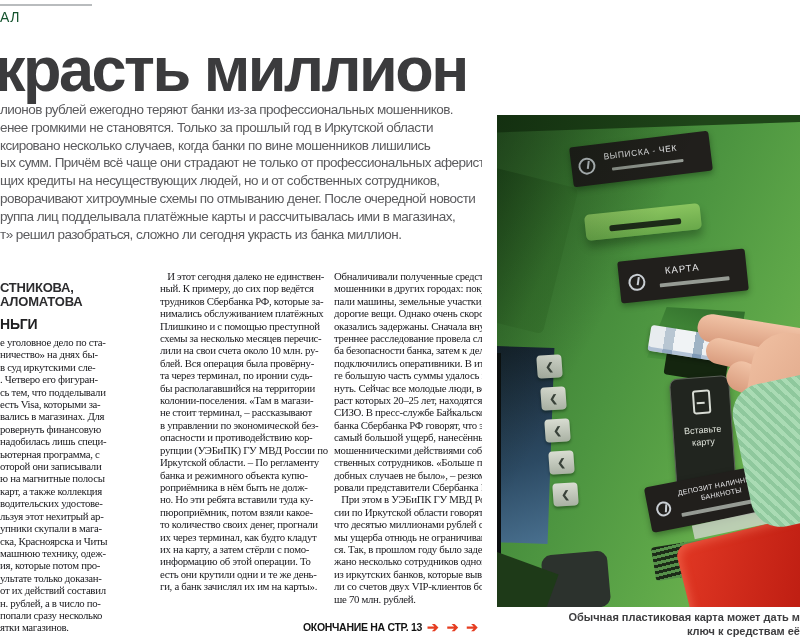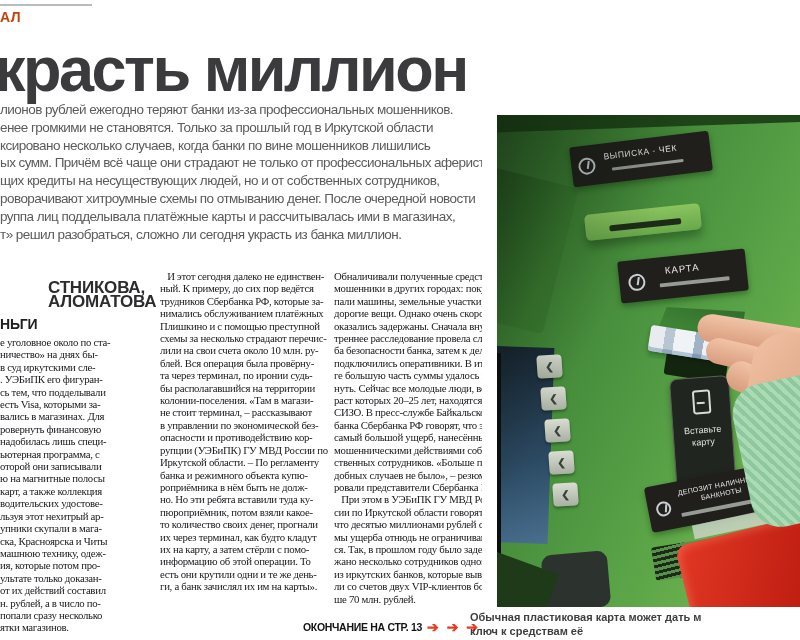--- a/index.html
+++ b/index.html
@@ -1,43 +1,43 @@
 <!DOCTYPE html>
 <html><head>
 <meta charset="utf-8">
 <style>
   html,body{margin:0;padding:0;background:#fff;}
   .page{position:relative;width:800px;height:640px;background:#fff;overflow:hidden;
         font-family:"Liberation Sans",sans-serif;}
   .ln{white-space:pre;}
 
   .top-rule{position:absolute;left:0;top:4px;width:92px;height:2px;background:#b9bcbe;}
-  .section-label{position:absolute;left:0;top:9px;font-weight:700;font-size:14px;color:#c2410c;letter-spacing:.5px;}
+  .section-label{position:absolute;left:0;top:9px;font-weight:400;font-size:14px;color:#14532d;letter-spacing:.5px;}
 
   .headline{position:absolute;left:-6px;top:38px;font-weight:900;font-size:63px;
             letter-spacing:-2.5px;color:#3b3b3d;white-space:nowrap;line-height:1;}
 
   .lede{position:absolute;left:0;top:101px;width:482px;height:162px;overflow:hidden;
         font-size:13.5px;letter-spacing:-0.55px;color:#5b5b5e;line-height:17.8px;}
 
-  .byline{position:absolute;left:0;top:281px;font-weight:700;font-size:17px;
-          color:#2c2c2e;line-height:14px;letter-spacing:-0.2px;padding-left:48px;}
+  .byline{position:absolute;left:0;top:281px;font-weight:700;font-size:13px;
+          color:#2c2c2e;line-height:14px;letter-spacing:-0.2px;}
   .subhead{position:absolute;left:0;top:316px;font-weight:700;font-size:14px;color:#202022;letter-spacing:-0.2px;}
 
   .col{position:absolute;font-family:"Liberation Serif",serif;font-size:10.8px;
        line-height:12.4px;letter-spacing:-0.3px;color:#202024;overflow:hidden;}
   #col1{left:0;top:336px;width:153px;height:300px;}
   #col2{left:160px;top:270px;width:174px;height:362px;}
   #col3{left:334px;top:270px;width:148px;height:338px;}
 
   .footer-cont{position:absolute;left:290px;top:617px;width:190px;text-align:right;white-space:nowrap;}
   .cont-label{font-weight:700;font-size:10.5px;color:#131313;letter-spacing:-0.3px;}
   .arrows{font-weight:700;font-size:14px;color:#e63e22;letter-spacing:2px;margin-left:5px;vertical-align:-1px;}
 
-  .caption{position:absolute;right:0;top:611px;width:330px;
+  .caption{position:absolute;right:0;top:611px;width:330px;text-align:right;
            font-weight:700;font-size:11px;color:#3e3e40;line-height:13.5px;}
 
   
   .photo{position:absolute;left:497px;top:115px;width:303px;height:492px;overflow:hidden;
          background:linear-gradient(115deg,#33672c 0%,#3c7d33 18%,#4c9440 45%,#5fa849 70%,#7cbd54 100%);}
   .photo *{position:absolute;}
   .top-strip{left:-8px;top:-8px;width:330px;height:20px;background:#1f4619;transform:rotate(-2deg);}
   .ledge{left:-30px;top:60px;width:95px;height:150px;border-radius:6px;
          background:linear-gradient(100deg,#234f1e,#3a7a30 80%);transform:rotate(14deg);opacity:.85;}
   .plate{background:#211f1c;border-radius:3px;box-shadow:0 3px 6px rgba(0,20,0,.35);}
@@ -130,24 +130,24 @@
       <div class="ln">т» решил разобраться, сложно ли сегодня украсть из банка миллион.</div>
     </div>
 
   <div class="byline">
       <div class="ln">СТНИКОВА,</div>
       <div class="ln">АЛОМАТОВА</div>
     </div>
   <div class="subhead">НЬГИ</div>
 
   <div class="col" id="col1">
-      <div class="ln">е уголовное около по ста-</div>
+      <div class="ln">е уголовное дело по ста-</div>
       <div class="ln">ничество» на днях бы-</div>
       <div class="ln">в суд иркутскими сле-</div>
-      <div class="ln">. УЭБиПК его фигуран-</div>
+      <div class="ln">. Четверо его фигуран-</div>
       <div class="ln">сь тем, что подделывали</div>
       <div class="ln">есть Visa, которыми за-</div>
       <div class="ln">вались в магазинах. Для</div>
       <div class="ln">ровернуть финансовую</div>
       <div class="ln">надобилась лишь специ-</div>
       <div class="ln">ьютерная программа, с</div>
       <div class="ln">оторой они записывали</div>
       <div class="ln">ю на магнитные полосы</div>
       <div class="ln">карт, а также коллекция</div>
       <div class="ln">водительских удостове-</div>
@@ -161,21 +161,21 @@
       <div class="ln">н. рублей, а в число по-</div>
       <div class="ln">попали сразу несколько</div>
       <div class="ln">ятки магазинов.</div>
     </div>
   <div class="col" id="col2">
       <div class="ln">   И этот сегодня далеко не единствен-</div>
       <div class="ln">ный. К примеру, до сих пор ведётся</div>
       <div class="ln">трудников Сбербанка РФ, которые за-</div>
       <div class="ln">нимались обслуживанием платёжных</div>
       <div class="ln">Плишкино и с помощью преступной</div>
-      <div class="ln">схемы за несколько страдают перечис-</div>
+      <div class="ln">схемы за несколько месяцев перечис-</div>
       <div class="ln">лили на свои счета около 10 млн. ру-</div>
       <div class="ln">блей. Вся операция была провёрну-</div>
       <div class="ln">та через терминал, по иронии судь-</div>
       <div class="ln">бы располагавшийся на территории</div>
       <div class="ln">колонии-поселения. «Там в магази-</div>
       <div class="ln">не стоит терминал, – рассказывают</div>
       <div class="ln">в управлении по экономической без-</div>
       <div class="ln">опасности и противодействию кор-</div>
       <div class="ln">рупции (УЭБиПК) ГУ МВД России по</div>
       <div class="ln">Иркутской области. – По регламенту</div>

